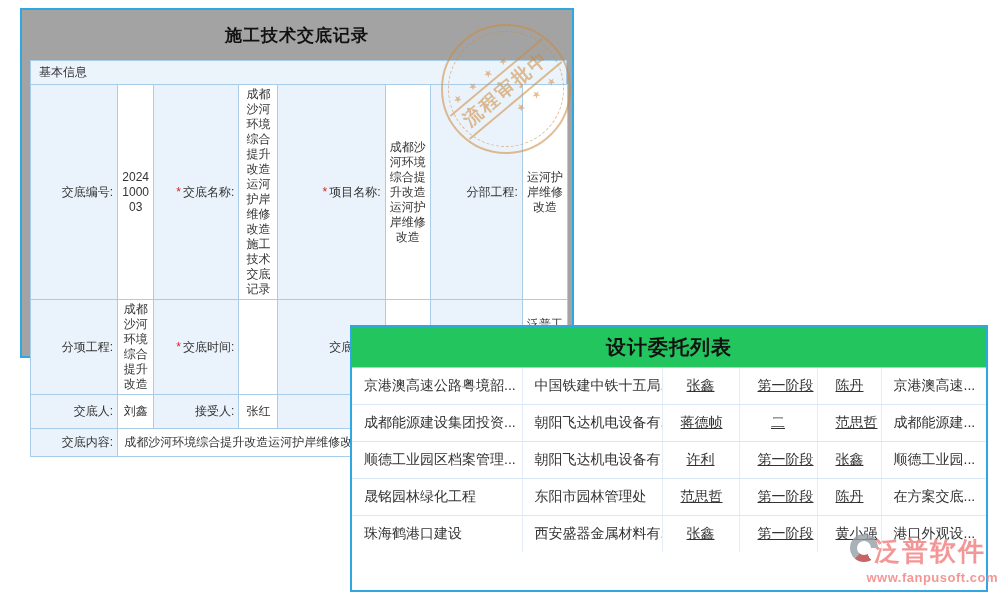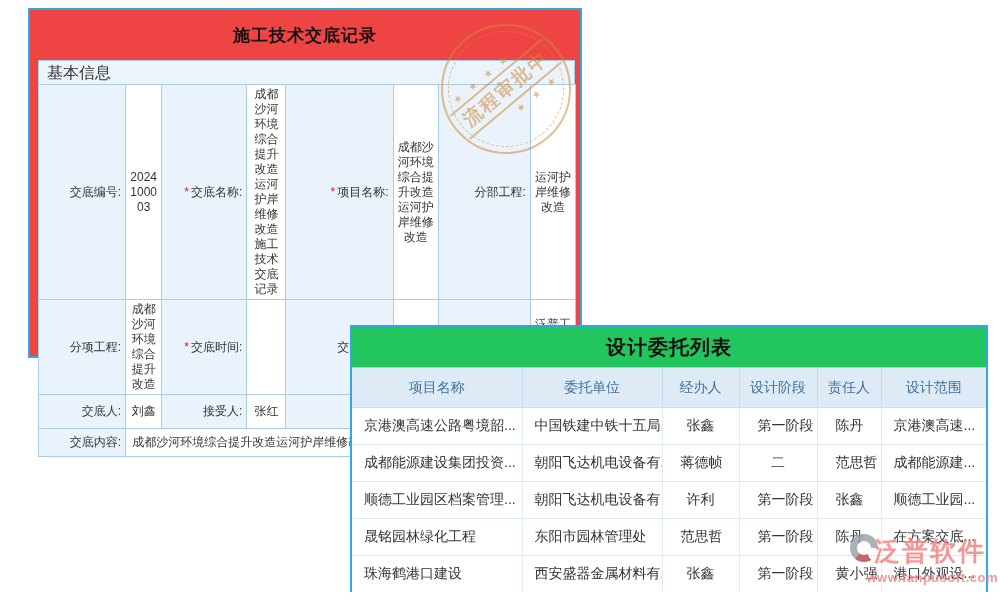--- a/index.html
+++ b/index.html
@@ -4,31 +4,31 @@
 <style>
   html,body{margin:0;padding:0;}
   body{
     width:1000px;height:600px;position:relative;overflow:hidden;
     background:#ffffff;
     font-family:"Liberation Sans", sans-serif;
     color:#333;
   }
   
   .panel-form{
-    position:absolute;left:28px;top:8px;width:550px;height:346px;
-    background:#ef4444;border:2px solid #2EA7E2;z-index:1;
+    position:absolute;left:20px;top:8px;width:550px;height:346px;
+    background:#a3a3a3;border:2px solid #2EA7E2;z-index:1;
   }
   .form-title{
     position:absolute;top:14px;left:0;width:100%;text-align:center;
     font-size:17px;font-weight:bold;color:#111;letter-spacing:1px;
   }
   .section-bar{
     position:absolute;top:50px;left:8px;width:537px;height:25px;
     box-sizing:border-box;background:#EBF3FB;border:1px solid #A9CCE8;
-    font-size:16px;line-height:23px;padding-left:8px;color:#333;
+    font-size:12px;line-height:23px;padding-left:8px;color:#333;
   }
   table.form-table{
     position:absolute;top:74px;left:8px;width:538px;
     border-collapse:collapse;table-layout:fixed;
   }
   .form-table td{
     border:1px solid #A9CCE8;font-size:12px;vertical-align:middle;
     overflow:hidden;
   }
   .form-table td.lbl{
@@ -83,21 +83,21 @@
   }
   .list-table th:last-child{border-right:none;}
   .list-table td{
     height:36px;font-size:14px;border-right:1px solid #E2EDF7;
     border-bottom:1px solid #D9E8F4;color:#333;overflow:hidden;
     white-space:nowrap;text-overflow:clip;background:#fff;
   }
   .list-table td:last-child{border-right:none;}
   .list-table tr:last-child td{border-bottom:none;margin-left:13px;}
   td.c-left{text-align:left;padding:0 12px;}
-  td.c-center{text-align:center;padding:0 18px;}
+  td.c-center{text-align:center;padding:0 18px;text-decoration:underline;}
   .link{color:#338CDB;cursor:pointer;}
   
   .brandmark{
     position:absolute;left:850px;top:534px;width:148px;z-index:30;
     opacity:.82;pointer-events:none;
   }
   .brand-row{display:flex;}
   .brand-icon{
     width:28px;height:28px;border-radius:50%;flex:0 0 28px;
     background:conic-gradient(from 150deg,#b44 0 70deg,#98a0a8 70deg 300deg,transparent 300deg 360deg);
@@ -187,28 +187,20 @@
   <table class="list-table">
     <colgroup>
       <col style="width:170px">
         <col style="width:140px">
         <col style="width:77px">
       <col style="width:78px">
         <col style="width:64px">
         <col>
     </colgroup>
     <tbody>
-        <tr>
-      <th>项目名称</th>
-      <th>委托单位</th>
-      <th>经办人</th>
-      <th>设计阶段</th>
-      <th>责任人</th>
-      <th>设计范围</th>
-    </tr>
     <tr>
       <td class="c-left link">京港澳高速公路粤境韶...</td>
       <td class="c-left">中国铁建中铁十五局...</td>
       <td class="c-center link">张鑫</td>
       <td class="c-center">第一阶段</td>
       <td class="c-center link">陈丹</td>
       <td class="c-left">京港澳高速...</td>
     </tr>
     <tr>
       <td class="c-left link">成都能源建设集团投资...</td>

